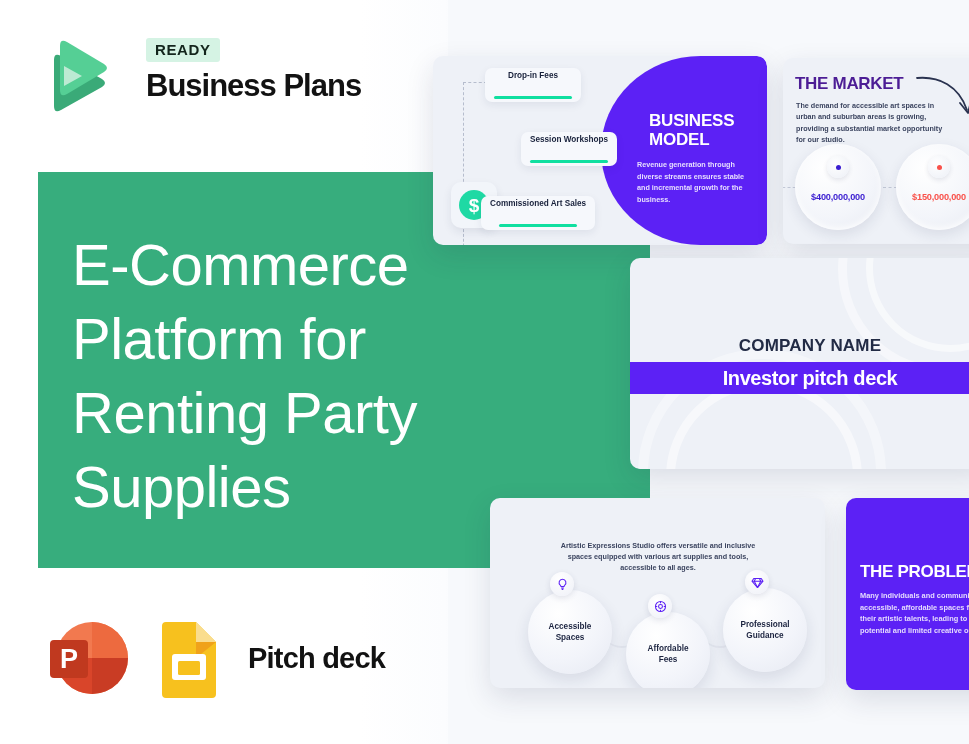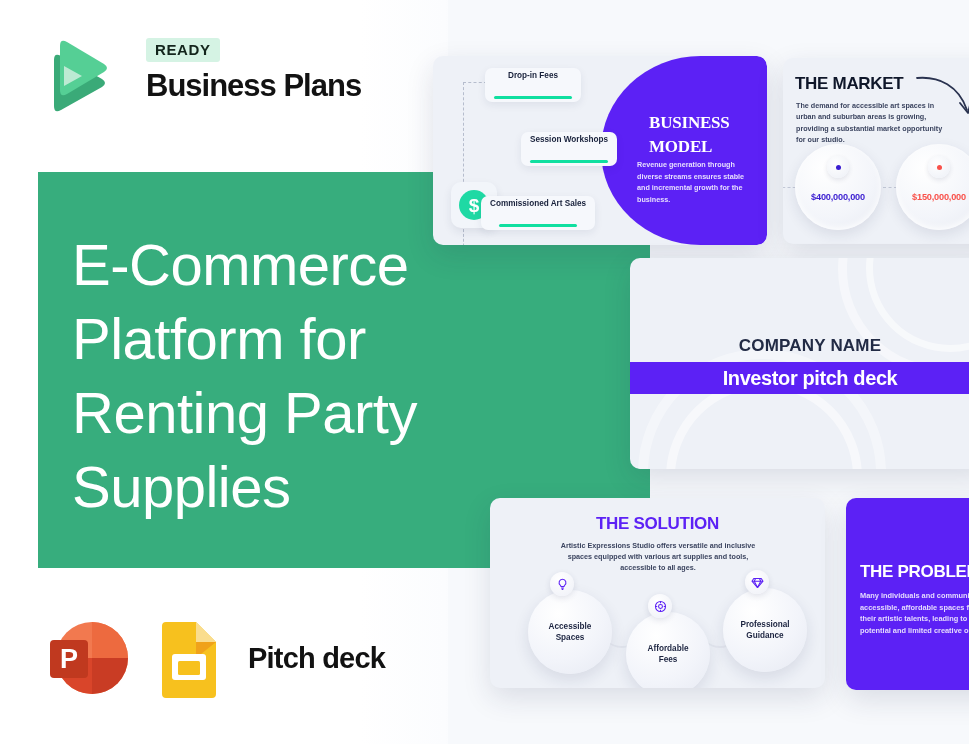--- a/index.html
+++ b/index.html
@@ -85,23 +85,22 @@
 
   
   .s-bm { left: 433px; top: 56px; width: 334px; height: 189px; }
   .bm-blob {
     position: absolute; right: 0; top: 0; width: 166px; height: 189px;
     background: #5c21f5;
     border-radius: 100px 10px 10px 100px / 95px 10px 10px 95px;
   }
   .bm-title {
     position: absolute; left: 216px; top: 55px; width: 120px;
-    color:#fff; font-size: 17px; font-weight: 800; line-height: 24px; letter-spacing: -0.2px;
+    color:#fff; font-size: 17px; font-weight: 800; line-height: 19px; letter-spacing: -0.2px;
     white-space: pre-line;
-    font-family: Liberation Serif, serif;
   }
   .bm-body {
     position: absolute; left: 204px; top: 103px; width: 112px;
     color:#e7defe; font-size: 7.2px; line-height: 11.5px; font-weight: 600;
   }
   .bm-dollar {
     position: absolute; left: 18px; top: 126px; width: 46px; height: 46px;
     background: #f2f5fa; border-radius: 10px;
     box-shadow: 0 4px 10px rgba(30,40,80,0.09);
   }
@@ -121,21 +120,21 @@
   .bm-chip u { display:block; width: 78px; height: 2.4px; background:#10dfa0; border-radius:2px; }
   .bm-c1 { left: 485px; top: 68px; }
   .bm-c2 { left: 509px; top: 132px; margin-left: 12px; }
   .bm-c3 { left: 481px; top: 196px; }
   .bm-dash { position: absolute; border-color:#b9c0cf; }
   .dash-v { border-left: 1.5px dashed #b6bdcd; }
   .dash-h { border-top: 1.5px dashed #b6bdcd; }
 
   
   .s-mk { left: 783px; top: 58px; width: 300px; height: 186px; }
-  .mk-title { position:absolute; left: 12px; top: 16px; color:#0f172a; font-size: 17px; font-weight: 800; letter-spacing:-0.3px; }
+  .mk-title { position:absolute; left: 12px; top: 16px; color:#4c1d95; font-size: 17px; font-weight: 800; letter-spacing:-0.3px; }
   .mk-body { position:absolute; left: 13px; top: 42px; width: 155px; color:#3c4560; font-size: 7.2px; line-height: 11.4px; font-weight:600; }
   .mk-arrow { position:absolute; left: 132px; top: 14px; width: 62px; height: 50px; }
   .mk-circ {
     position:absolute; width: 86px; height: 86px; border-radius: 50%;
     background: radial-gradient(circle at 35% 28%, #ffffff 0%, #f3f5fa 60%, #e7eaf2 100%);
     box-shadow: 0 5px 14px rgba(30,40,80,0.10), inset 0 -2px 6px rgba(255,255,255,0.9);
   }
   .mk-c1 { left: 12px; top: 86px; }
   .mk-c2 { left: 113px; top: 86px; }
   .mk-knob {
@@ -307,21 +306,20 @@
       <div class="ring r3"></div>
         <div class="ring r4"></div>
     </div>
     <div class="ip-company">COMPANY NAME</div>
     <div class="ip-band">
       <span>Investor pitch deck</span>
     </div>
   </div>
 
   <div class="slide s-sol">
-    <div class="sol-title">THE SOLUTION</div>
     <div class="sol-body">Artistic Expressions Studio offers versatile and inclusive spaces equipped with various art supplies and tools, accessible to all ages.</div>
 
     <div class="sol-link" style="left:110px; top:124px; width:44px;"></div>
     <div class="sol-link" style="left:210px; top:124px; width:40px;"></div>
 
     <div class="sol-node sol-n1">
       <span style="white-space:pre-line">Accessible
 Spaces</span>
     </div>
     <div class="sol-node sol-n2">

